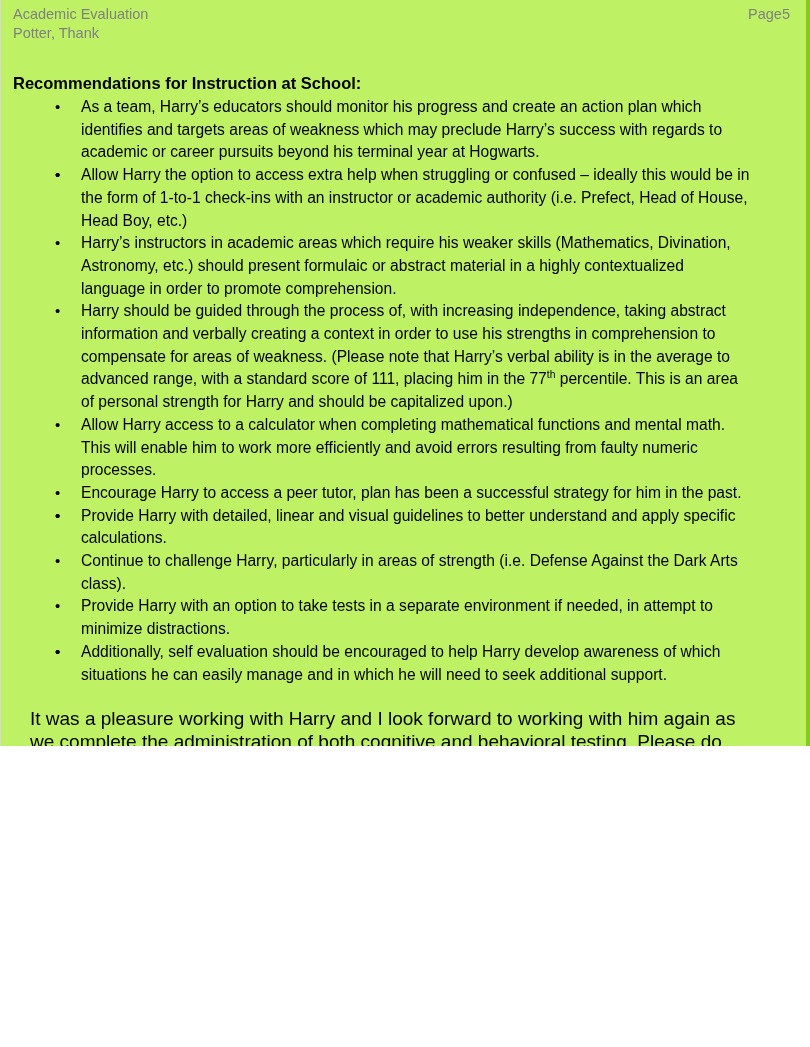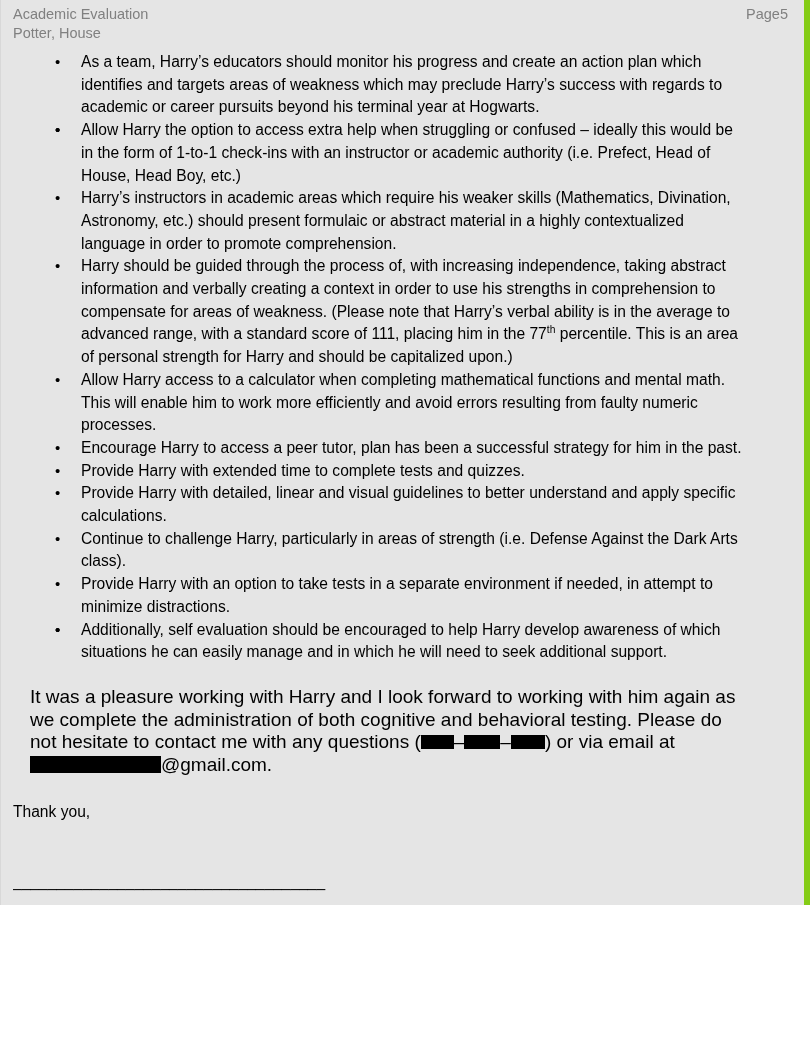--- a/index.html
+++ b/index.html
@@ -6,25 +6,25 @@
     margin: 0;
     padding: 0;
     background: #ffffff;
   }
   body {
     font-family: "Liberation Sans", sans-serif;
   }
   .page {
     position: relative;
     width: 810px;
-    height: 905px;
+    height: 746px;
     box-sizing: border-box;
-    background: #e5e5e5;
+    background: #bef264;
     border-left: 1px solid #d8d8d8;
-    border-right: 6px solid #84cc16;
+    border-right: 4px solid #84cc16;
     overflow: hidden;
   }
   .inner {
     padding: 5px 14px 0 12px;
   }
 
   
   .doc-header {
     position: relative;
     height: 44px;
@@ -140,25 +140,26 @@
   }
 </style>
 </head>
 <body>
 
 <div class="page">
   <div class="inner">
 
     <div class="doc-header">
       <span class="hdr-left">Academic Evaluation</span>
-      <span class="hdr-left">Potter, House</span>
+      <span class="hdr-left">Potter, Thank</span>
       <span class="page-num">Page5</span>
     </div>
 
 
+    <div class="section-heading">Recommendations for Instruction at School:</div>
 
     <ul class="rec-list">
       <li>
         <span class="bullet">•</span>
         <span>As a team, Harry’s educators should monitor his progress and create an action plan which identifies and targets areas of weakness which may preclude Harry’s success with regards to academic or career pursuits beyond his terminal year at Hogwarts.</span>
       </li>
       <li>
         <span class="bullet">•</span>
       </li>
       <li>
@@ -176,21 +177,20 @@
       <li>
         <span class="bullet">•</span>
         <span>Allow Harry access to a calculator when completing mathematical functions and mental math. This will enable him to work more efficiently and avoid errors resulting from faulty numeric processes.</span>
       </li>
       <li>
         <span class="bullet">•</span>
         <span>Encourage Harry to access a peer tutor, plan has been a successful strategy for him in the past.</span>
       </li>
       <li>
         <span class="bullet">•</span>
-        <span>Provide Harry with extended time to complete tests and quizzes.</span>
       </li>
       <li>
         <span class="bullet">•</span>
         <span>Provide Harry with detailed, linear and visual guidelines to better understand and apply specific calculations.</span>
       </li>
       <li>
         <span class="bullet">•</span>
         <span>Continue to challenge Harry, particularly in areas of strength (i.e. Defense Against the Dark Arts class).</span>
       </li>
       <li>

